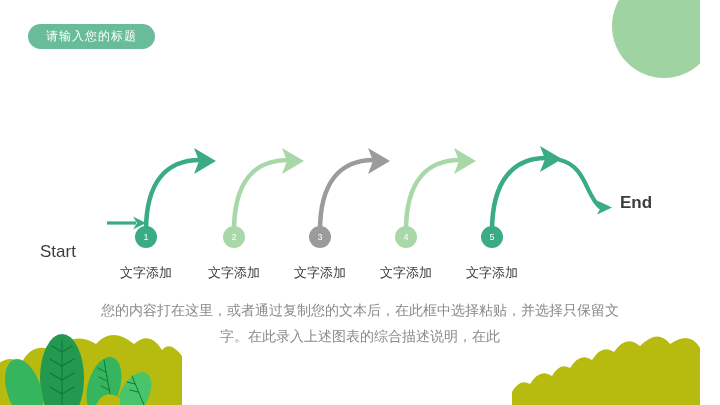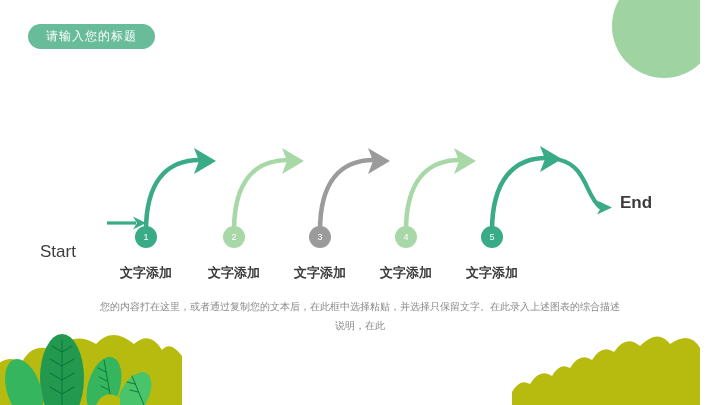--- a/index.html
+++ b/index.html
@@ -79,31 +79,30 @@
 
   
   .step-label {
     position: absolute;
     top: 264px;
     width: 110px;
     text-align: center;
     font-size: 13px;
     color: #3d3d3d;
     white-space: nowrap;
-    font-weight: bold;
   }
 
   
   .body-text {
     position: absolute;
     left: 96px;
     top: 298px;
     width: 528px;
     text-align: center;
-    font-size: 10px;
+    font-size: 14px;
     line-height: 1.85;
     color: #8a8a8a;
   }
   .body-text span { display: block; }
 </style>
 </head>
 <body>
 
 <div id="slide">
 

